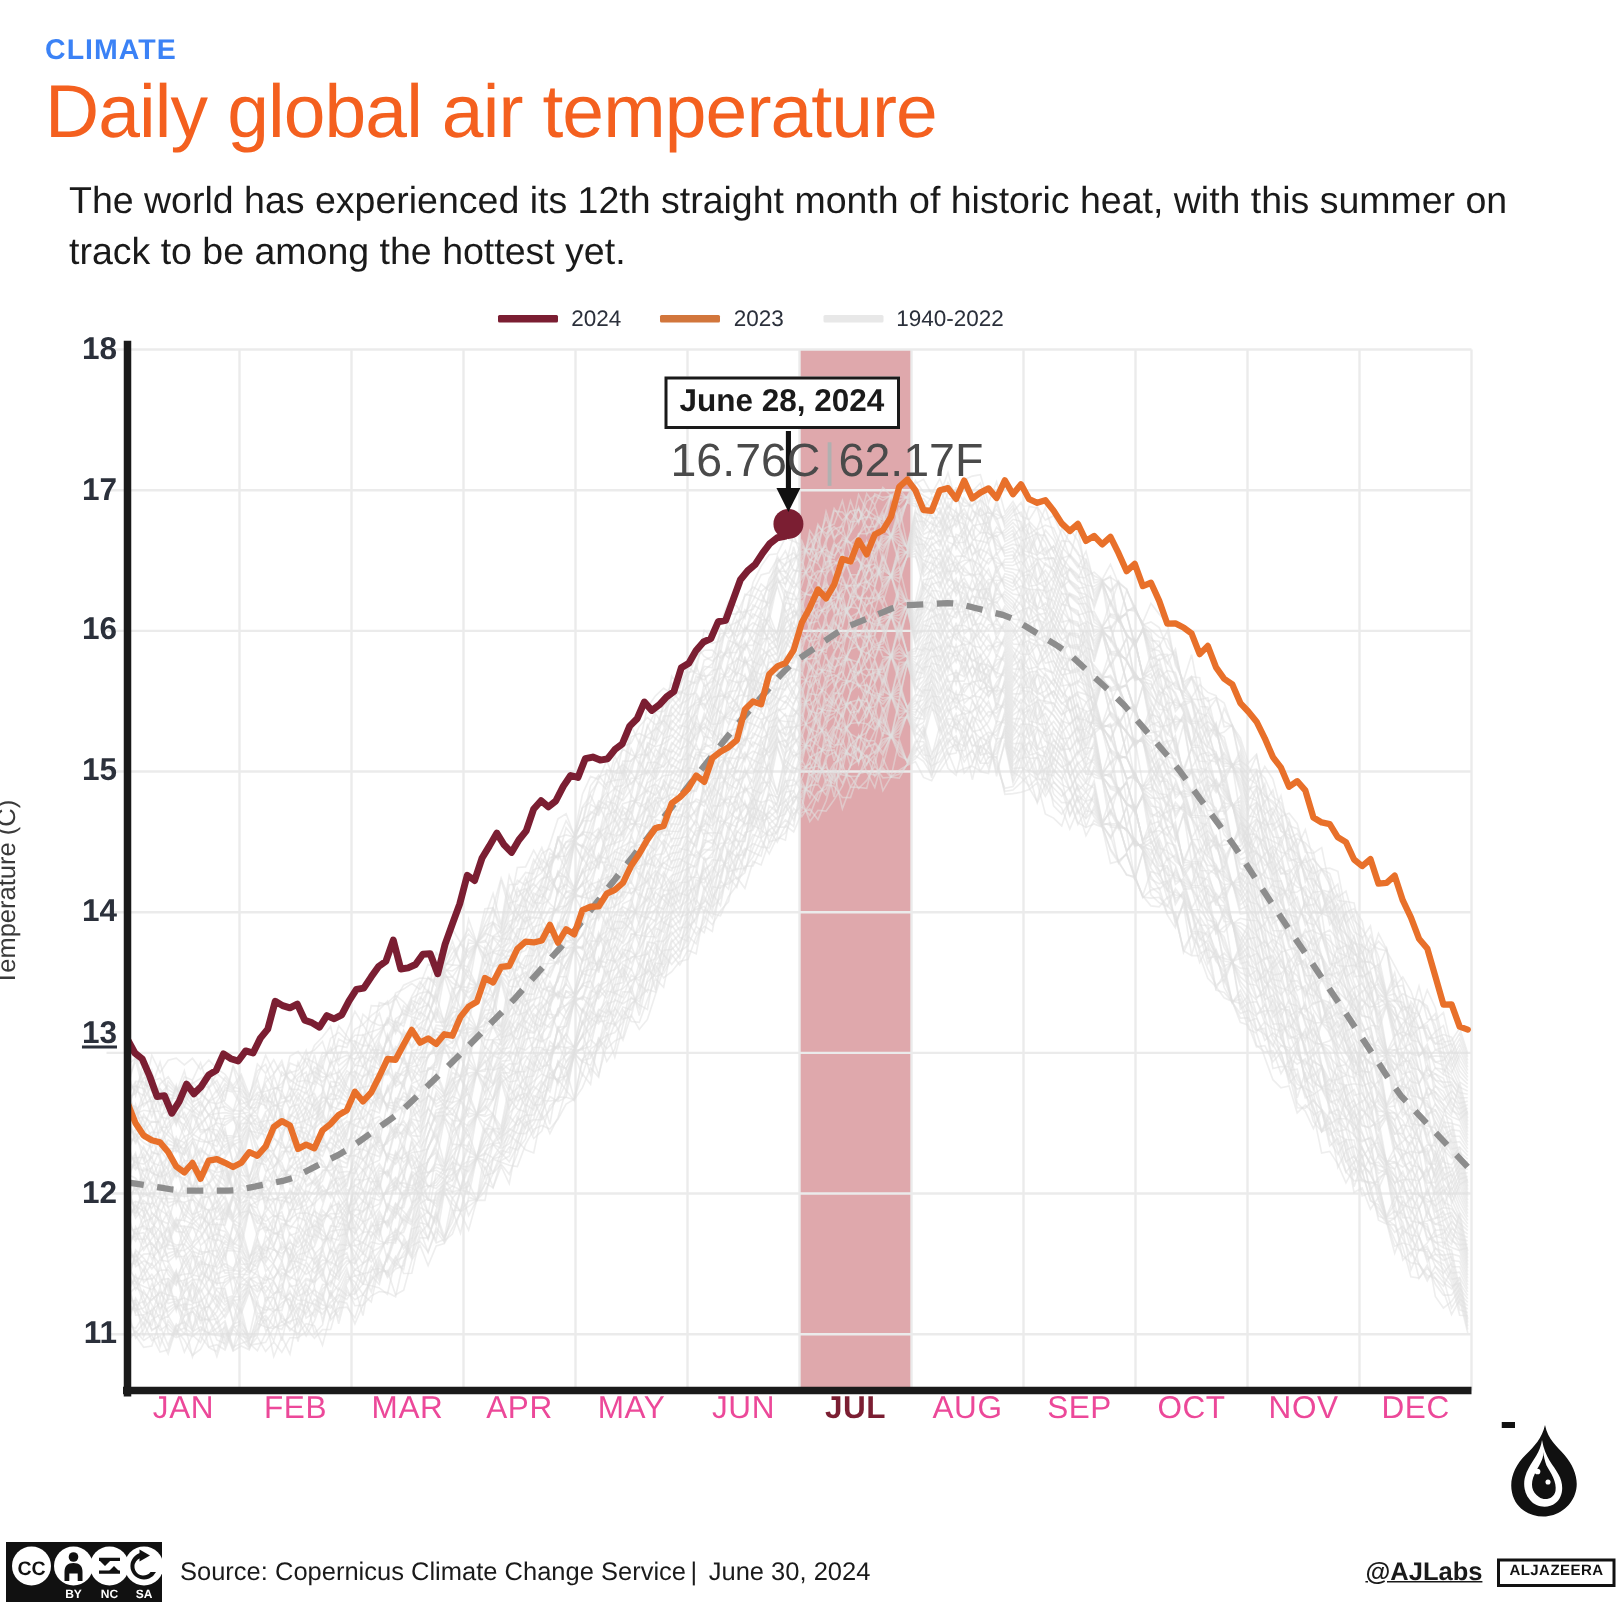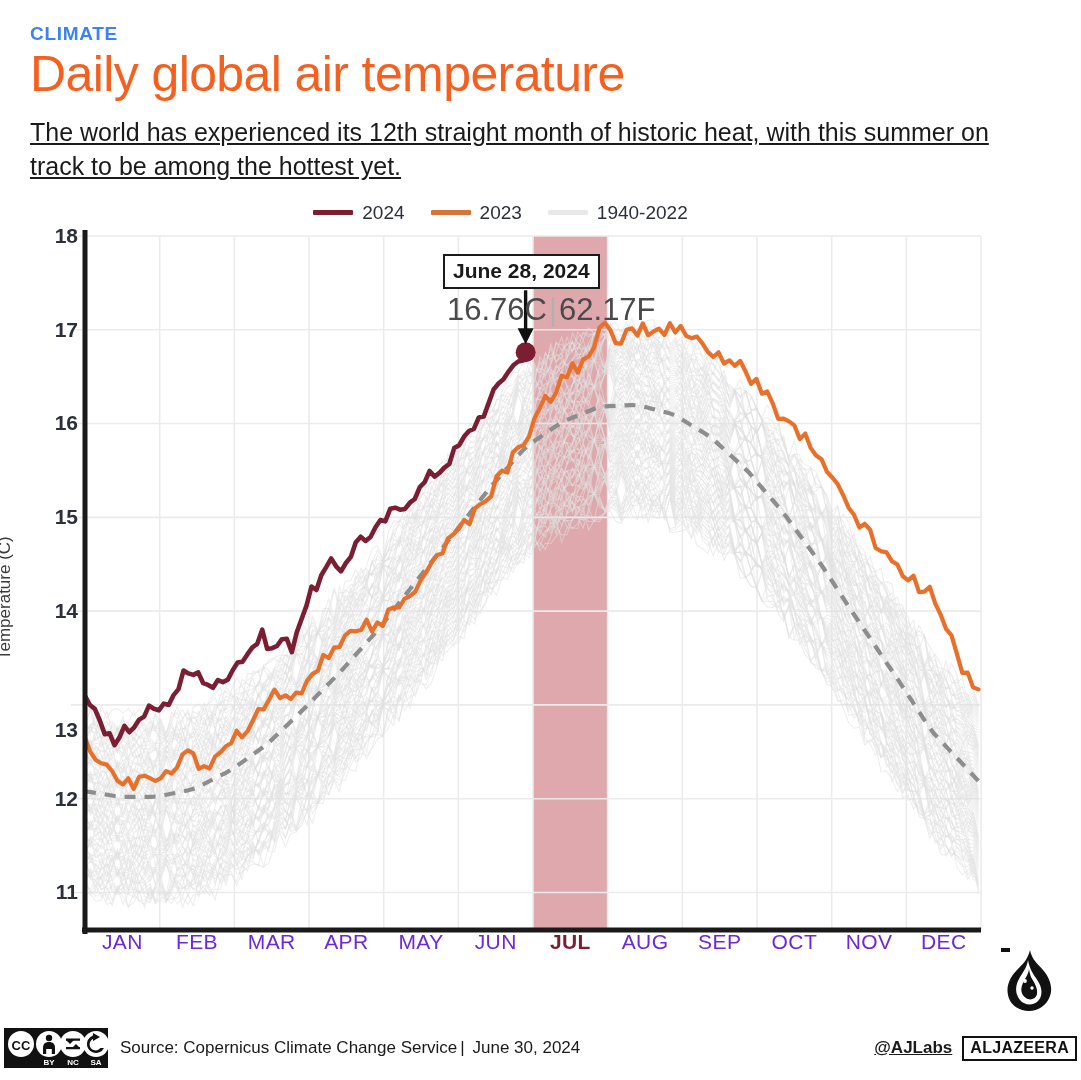--- a/index.html
+++ b/index.html
@@ -30,40 +30,39 @@
     font-weight: normal;
     color: #f4601f;
     margin: 0 0 14px 0;
     line-height: 1.08;
     letter-spacing: -0.6px;
   }
   .standfirst {
     font-size: 25px;
     color: #1a1a1a;
     line-height: 1.38;
-    margin: 0;
+    margin: 16px;
     max-width: 985px;
     font-weight: normal;
-    text-decoration: underline;
   }
 
   
   .legend {
     display: flex;
     justify-content: center;
     align-items: center;
     gap: 26px;
     margin-top: 18px;
     padding-right: 80px;
   }
   .legend-item {
     display: flex;
     align-items: center;
     gap: 9px;
-    font-size: 19px;
+    font-size: 15px;
     color: #2b303b;
   }
   .swatch { width: 40px; height: 5px; border-radius: 1px; display: block; }
   .swatch.dashed {
     height: 0; border: 0;
     border-top: 4px dashed #8d8d8d;
     background: none;
     width: 42px;
   }
 
@@ -104,21 +103,21 @@
     left: 85px;
     top: 700px;
     width: 896px;
     display: flex;
   }
   .xlabel {
     flex: 1 1 0;
     text-align: center;
     font-size: 21px;
     letter-spacing: 0.4px;
-    color: #6d28d9;
+    color: #ec4899;
   }
   .xlabel.highlight { color: #7b1e32; font-weight: bold; }
 
   
   .annot { position: absolute; left: 443px; top: 24px; }
   .annot-box {
     display: inline-block;
     border: 2px solid #1a1a1a;
     background: #ffffff;
     padding: 3px 8px 4px 8px;
@@ -157,21 +156,21 @@
   .footer-right {
     margin-left: auto;
     display: flex;
     align-items: center;
     gap: 10px;
   }
   .handle { font-size: 17px; font-weight: bold; color: #1a1a1a; text-decoration: underline; }
   .aj-wordmark {
     border: 2px solid #111111;
     padding: 2px 6px 3px 6px;
-    font-size: 16px;
+    font-size: 10px;
     font-weight: bold;
     letter-spacing: 0.3px;
     color: #111111;
     line-height: 1;
   }
   .aj-flame { position: absolute; right: 22px; bottom: 66px; }
 </style>
 </head>
 <body>
 
@@ -336,21 +335,21 @@
 
     <g id="annotarrow" stroke="#111111" stroke-width="3.4" fill="#111111">
       <line id="arrowshaft" x1="525.6153846153845" x2="525.6153846153845" y1="60.29189189189174" y2="102.29189189189174"></line>
       <polygon id="arrowhead" stroke="none" points="517.6153846153845,98.29189189189174 533.6153846153845,98.29189189189174 525.6153846153845,114.29189189189174"></polygon>
     </g>
   </svg>
 
   <div class="ytick-col" id="ytickcol">
       <div class="ytick" style="top: 662.486px;">11</div>
       <div class="ytick" style="top: 568.703px;">12</div>
-      <div class="ytick" style="top: 500px;">13</div>
+      <div class="ytick" style="top: 462px; text-decoration: underline;">13</div>
       <div class="ytick" style="top: 381.135px;">14</div>
       <div class="ytick" style="top: 287.351px;">15</div>
       <div class="ytick" style="top: 193.568px;">16</div>
       <div class="ytick" style="top: 99.7838px;">17</div>
       <div class="ytick" style="top: 6px;">18</div>
     </div>
 
   <div class="y-axis-title">Temperature (C)</div>
 
   <div class="xlabels" id="xlabels">

